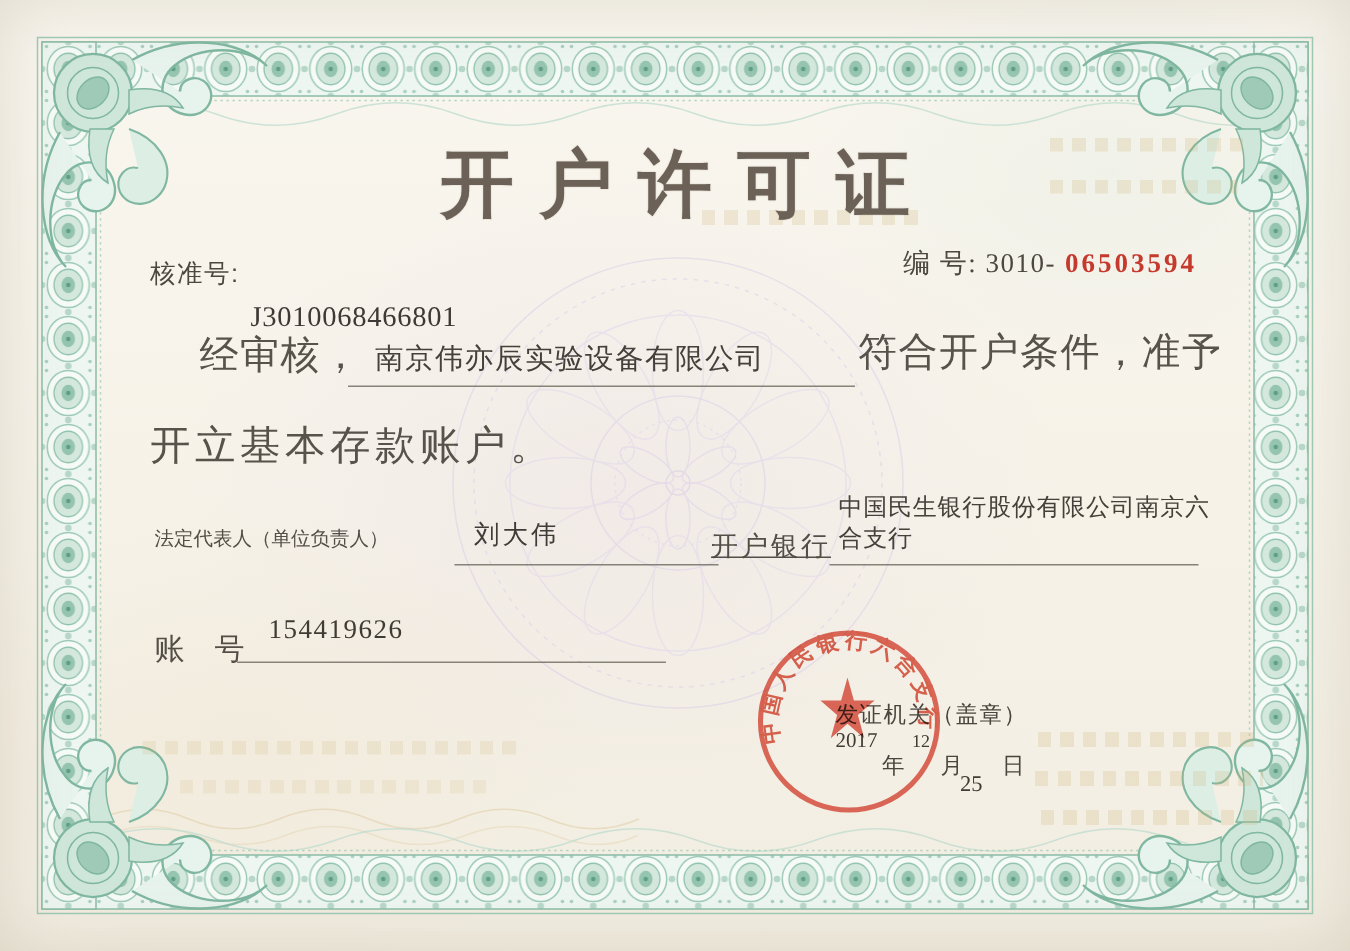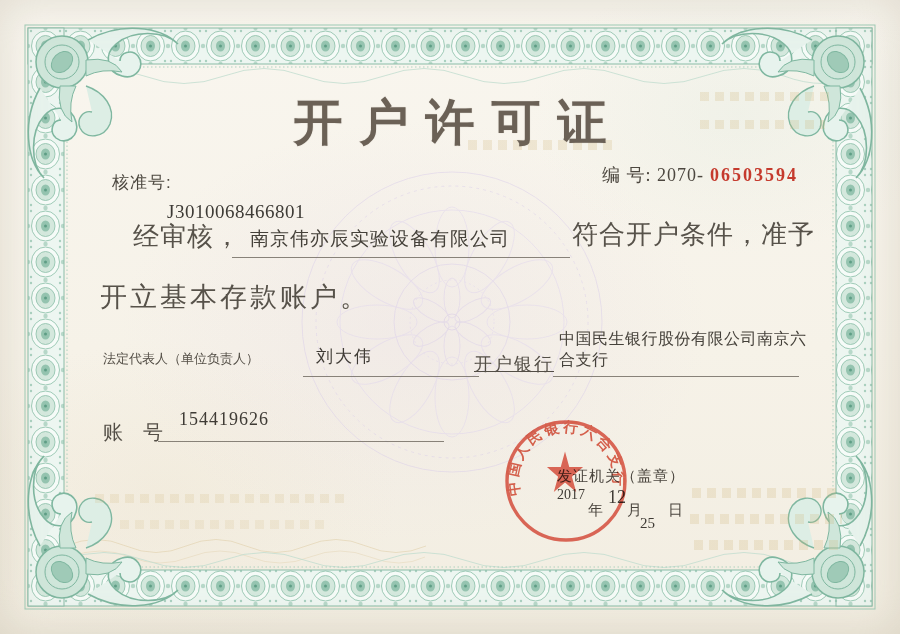--- a/index.html
+++ b/index.html
@@ -10,41 +10,41 @@
       radial-gradient(ellipse 300px 200px at 82% 18%, rgba(208,228,214,0.20), rgba(208,228,214,0) 70%),
       radial-gradient(ellipse 340px 220px at 18% 78%, rgba(236,224,200,0.25), rgba(236,224,200,0) 70%),
       linear-gradient(180deg,#f9f6ef 0%,#f6f2e8 55%,#f2ede1 100%);
     font-family:"Liberation Serif","DejaVu Serif",serif;
   }
   .page::after{content:"";position:absolute;inset:0;pointer-events:none;
     box-shadow:inset 0 0 46px rgba(160,150,125,0.28);}
   .layer{position:absolute;left:0;top:0;pointer-events:none;}
   .seal{mix-blend-mode:multiply;}
   .t{position:absolute;white-space:nowrap;color:#4c473f;}
-  .sans{font-family:Liberation Sans, sans-serif;margin-left:12px;}
+  .sans{font-family:Liberation Sans, sans-serif;}
   .title{left:0;right:0;top:90px;text-align:center;font-size:49px;font-weight:bold;
     letter-spacing:17px;margin-left:17px;color:#6b6156;text-shadow:0 0 1px rgba(107,97,86,.4);}
   .approval-label{left:100px;top:171px;font-size:17px;letter-spacing:1px;}
   .approval-value{left:167px;top:157px;font-size:19px;color:#3d3a35;letter-spacing:0.5px;margin-top:44px;}
   .serial-row{left:602px;top:163px;font-size:18px;letter-spacing:1px;}
   .serial-red{color:#c53a2d;font-weight:bold;letter-spacing:2px;margin-left:6px;}
   .body-prefix{left:133px;top:219px;font-size:26px;letter-spacing:1px;color:#57524a;}
   .company{left:250px;top:226px;font-size:19px;letter-spacing:1px;color:#45413a;}
   .body-suffix{left:572px;top:217px;font-size:26px;letter-spacing:1px;color:#57524a;}
   .body-line2{left:100px;top:279px;font-size:27px;letter-spacing:3px;color:#57524a;}
   .rep-label{left:103px;top:350px;font-size:13px;color:#534e46;}
   .rep-name{left:316px;top:345px;font-size:17px;color:#3f3b35;letter-spacing:2px;}
   .bank-label{left:474px;top:352px;font-size:18px;letter-spacing:2px;color:#534e46;text-decoration:underline;}
   .bank-name{left:559px;top:328px;width:248px;white-space:normal;font-size:16px;
     line-height:21px;color:#45413a;letter-spacing:0.5px;}
   .acct-label{left:103px;top:419px;font-size:20px;color:#534e46;}
   .acct-value{left:179px;top:409px;font-size:18px;color:#3f3b35;letter-spacing:1px;}
   .issuer-label{left:557px;top:467px;font-size:15px;letter-spacing:1px;color:#4a453e;}
   .d-year{left:557px;top:487px;font-size:14px;color:#3f3b35;}
-  .d-month{left:608px;top:487px;font-size:18px;color:#3f3b35;}
+  .d-month{left:608px;top:487px;font-size:12px;color:#3f3b35;}
   .d-day{left:640px;top:515px;font-size:15px;color:#3f3b35;}
   .u-year{left:588px;top:501px;font-size:15px;color:#4a453e;}
   .u-month{left:627px;top:501px;font-size:15px;color:#4a453e;}
   .u-day{left:668px;top:501px;font-size:15px;color:#4a453e;}
   .ul{position:absolute;height:1px;background:#746f65;opacity:.85;}
   .ul-company{left:232px;top:257px;width:338px;}
   .ul-rep{left:303px;top:376px;width:176px;}
   .ul-bank{left:553px;top:376px;width:246px;}
   .ul-acct{left:158px;top:441px;width:286px;}
   .ghost{position:absolute;height:10px;opacity:.45;
@@ -152,21 +152,21 @@
   <div class="ghost g6"></div>
   <div class="ghost g7"></div>
   <div class="ghost g8"></div>
 
   <div class="t title">开户许可证</div>
 
   <div class="t approval-label sans">核准号:</div>
   <div class="t approval-value">J3010068466801</div>
 
   <div class="t serial-row">
-    <span>编 号: 2070-</span><span class="serial-red">06503594</span>
+    <span>编 号: 3010-</span><span class="serial-red">06503594</span>
   </div>
 
   <div class="t body-prefix">经审核，</div>
   <div class="t company">南京伟亦辰实验设备有限公司</div>
   <div class="ul ul-company"></div>
   <div class="t body-suffix">符合开户条件，准予</div>
   <div class="t body-line2">开立基本存款账户。</div>
 
   <div class="t rep-label">法定代表人（单位负责人）</div>
   <div class="t rep-name">刘大伟</div>

